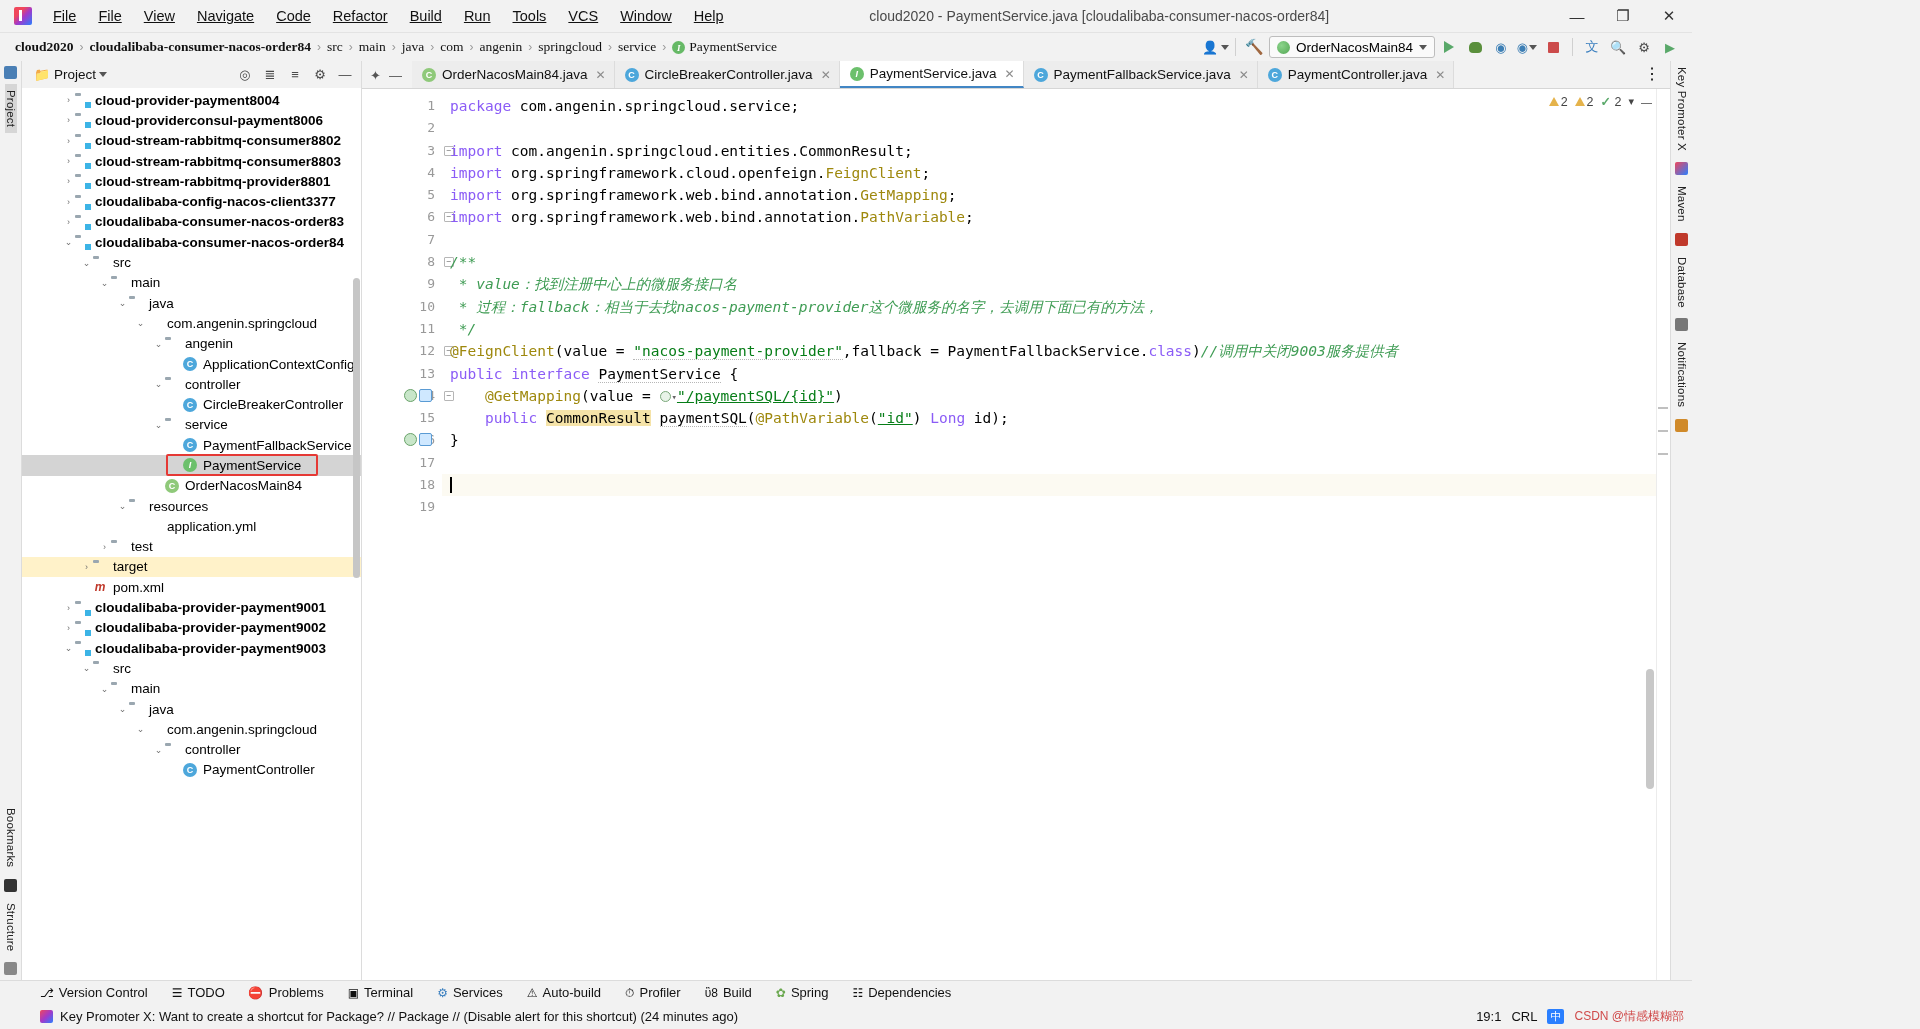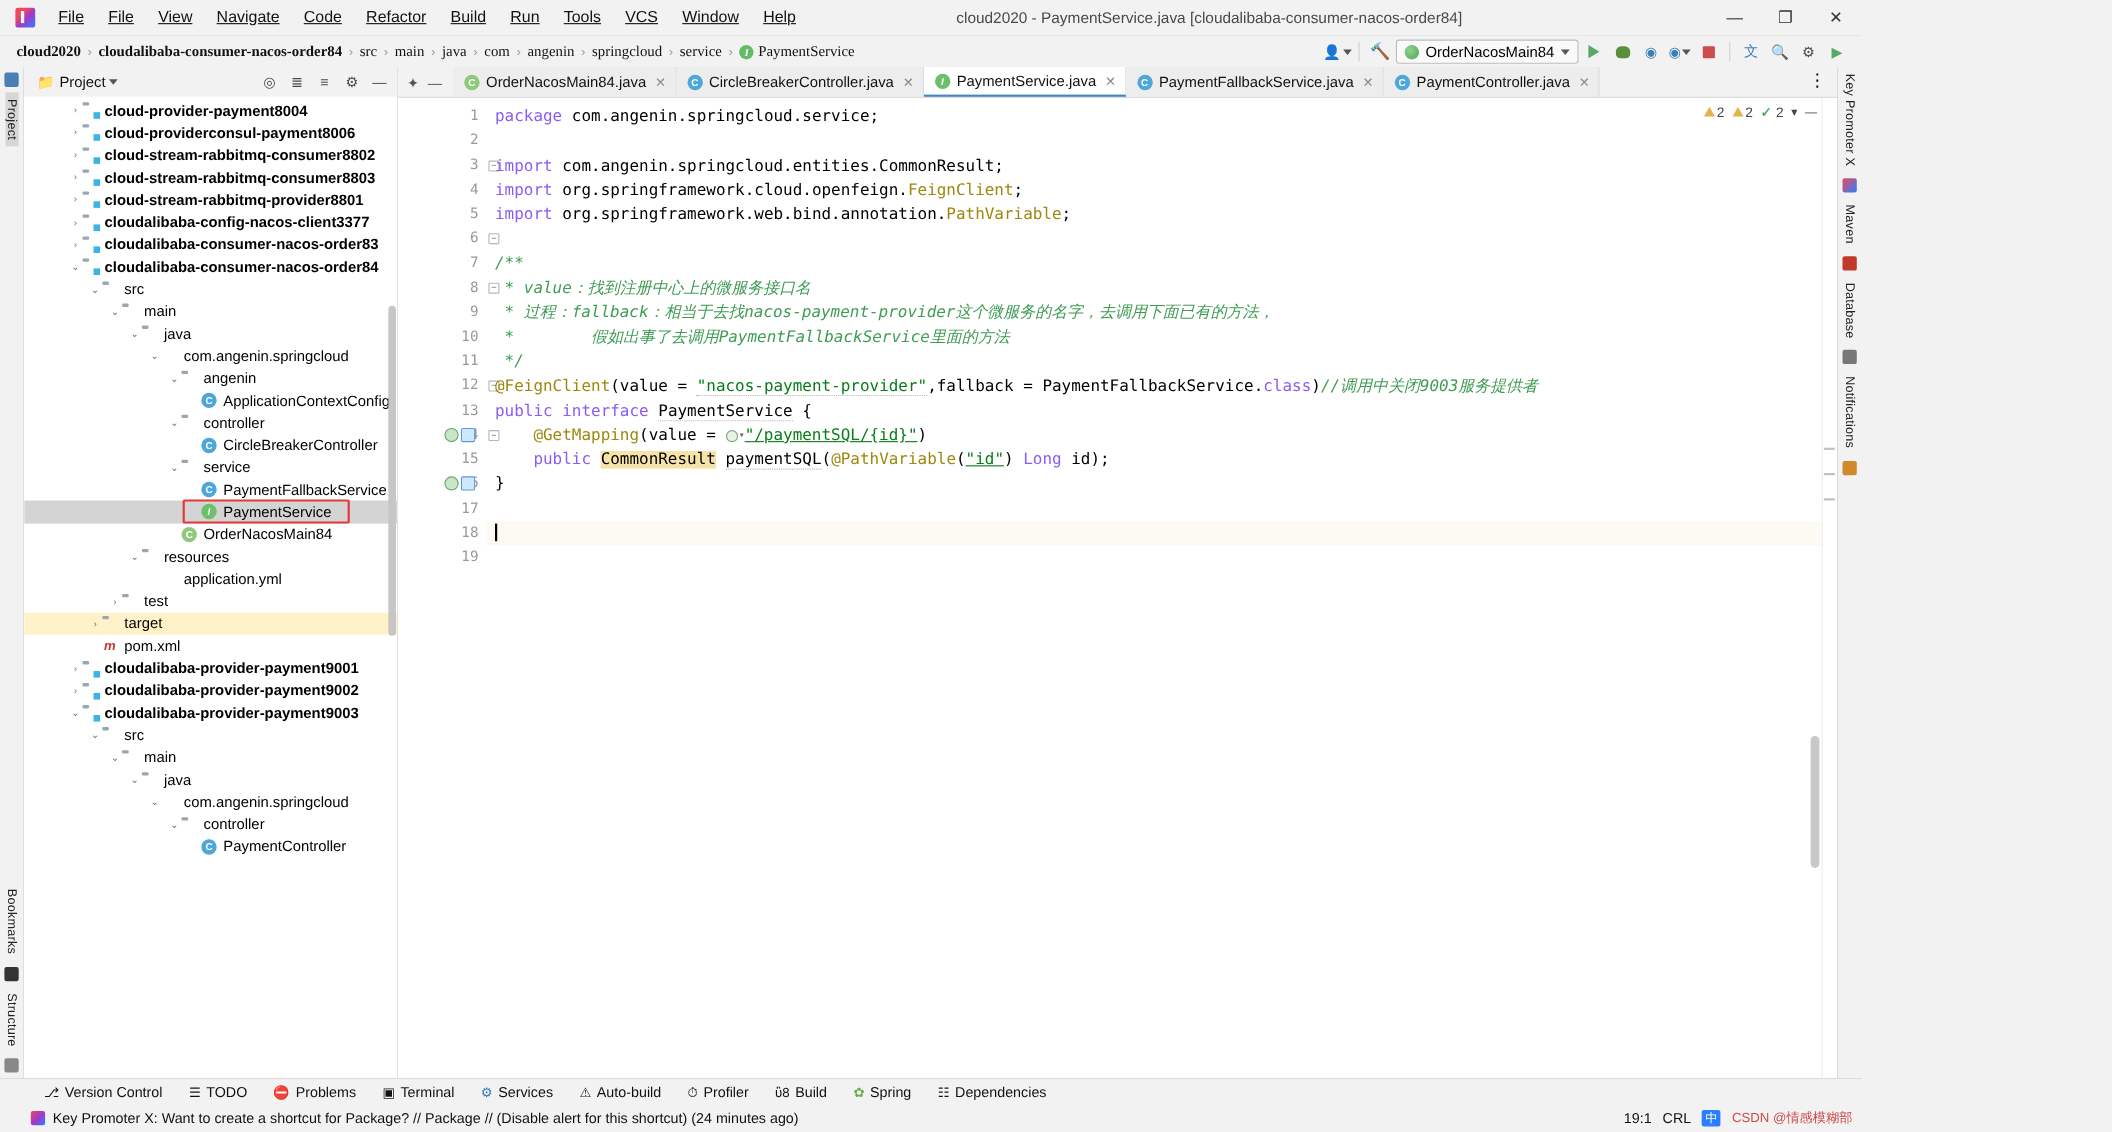--- a/index.html
+++ b/index.html
@@ -142,21 +142,21 @@
 
   
   .rrail { width:22px; background:#f2f2f2; border-left:1px solid #dcdcdc;
      display:flex; flex-direction:column; align-items:center; flex:0 0 22px; }
 
   
   .botbar { height:24px; background:#f2f2f2; display:flex; align-items:center;
      border-top:1px solid #dcdcdc; flex:0 0 24px; font-size:13px; padding-left:28px; }
   .botitem { display:flex; align-items:center; gap:5px; padding:0 12px; color:#111; }
   .statusbar { height:25px; background:#f2f2f2; display:flex; align-items:center;
-     flex:0 0 25px; font-size:13px; padding-left:28px; color:#111; }
+     flex:0 0 25px; font-size:13px; padding-left:40px; color:#111; }
   .status-right { margin-left:auto; display:flex; align-items:center; gap:10px; padding-right:8px;}
   .kp-ico { width:13px;height:13px;border-radius:2px;
      background:linear-gradient(135deg,#f0475b,#a239ca,#2a7fff); }
   .badge-cn { background:#2a7fff; color:#fff; font-size:11px; border-radius:2px; padding:0 3px; }
   .wm { display:flex; align-items:center; gap:3px; color:#d04a4a; font-size:12px; }
 </style>
 </head>
 <body>
 
 <div class="app">
@@ -512,26 +512,26 @@
               </span></div>
             <div class="gline">17</div>
             <div class="gline">18</div>
             <div class="gline">19</div>
           </div>
         <div class="code">
           <div class="cline"><span class="kw">package</span> com.angenin.springcloud.service;</div>
           <div class="cline"> </div>
           <div class="cline"><span class="kw">import</span> com.angenin.springcloud.entities.<span style="color:#000">CommonResult</span>;</div>
           <div class="cline"><span class="kw">import</span> org.springframework.cloud.openfeign.<span class="ann">FeignClient</span>;</div>
+          <div class="cline"><span class="kw">import</span> org.springframework.web.bind.annotation.<span class="ann">GetMapping</span>;</div>
           <div class="cline"><span class="kw">import</span> org.springframework.web.bind.annotation.<span class="ann">PathVariable</span>;</div>
           <div class="cline"> </div>
           <div class="cline cm">/**</div>
           <div class="cline cm"> * value：找到注册中心上的微服务接口名</div>
           <div class="cline cm"> * 过程：fallback：相当于去找nacos-payment-provider这个微服务的名字，去调用下面已有的方法，</div>
-          <div class="cline cm"> *        假如出事了去调用PaymentFallbackService里面的方法</div>
           <div class="cline cm"> */</div>
           <div class="cline"><span class="ann">@FeignClient</span>(value = <span class="str squig">"nacos-payment-provider"</span>,fallback = PaymentFallbackService.<span class="kw">class</span>)<span class="cm">//调用中关闭9003服务提供者</span></div>
           <div class="cline"><span class="kw">public</span> <span class="kw">interface</span> <span class="squig">PaymentService</span> {</div>
           <div class="cline">    <span class="ann">@GetMapping</span>(value = <span class="inlay"><span class="c1"></span><span style="font-size:9px;color:#666">▾</span></span><span class="str" style="text-decoration:underline">"/paymentSQL/{id}"</span>)</div>
           <div class="cline">    <span class="kw">public</span> <span class="hl-ident">CommonResult</span> <span class="squig">paymentSQL</span>(<span class="ann">@PathVariable</span>(<span class="str" style="text-decoration:underline">"id"</span>) <span class="kw">Long</span> id);</div>
           <div class="cline">}</div>
           <div class="cline"> </div>
           <div class="cline cur"><span class="caret"></span></div>
         </div>
 

